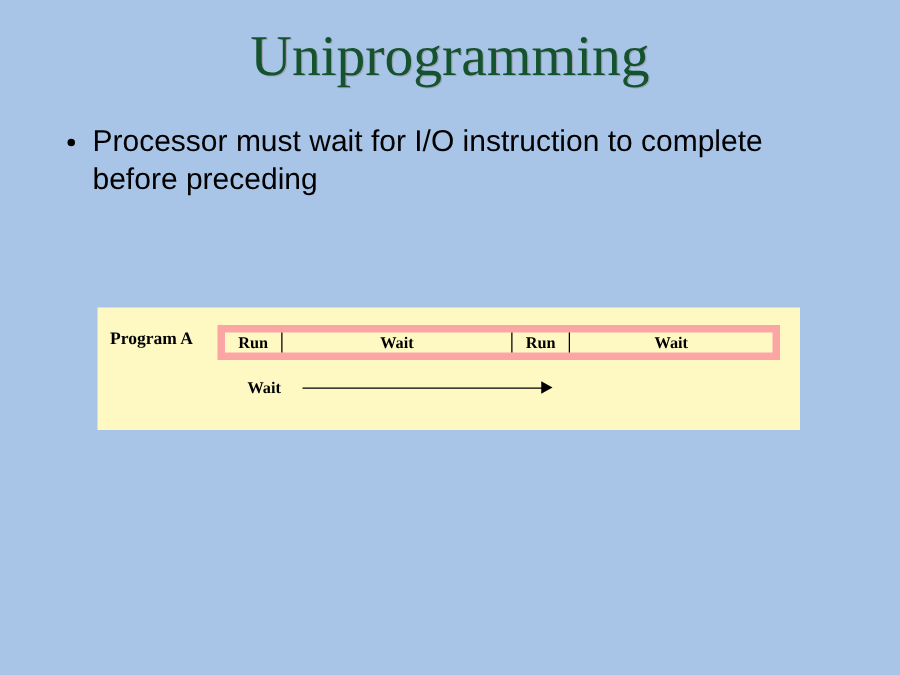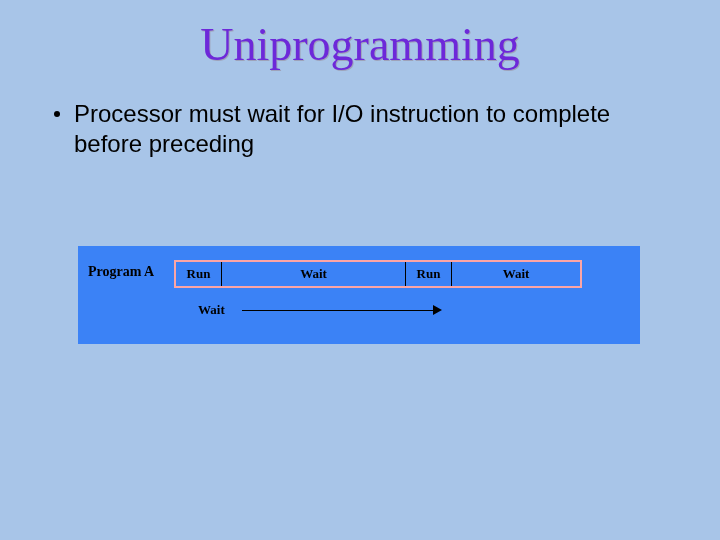--- a/index.html
+++ b/index.html
@@ -13,21 +13,21 @@
   .slide {
     width: 100%;
     height: 100%;
     position: relative;
   }
   .title {
     text-align: center;
     font-family: "Times New Roman", Times, serif;
     font-size: 46px;
     font-weight: normal;
-    color: #6d28d9;
+    color: #14532d;
     padding-top: 18px;
     text-shadow: 1px 1px 0 rgba(140,100,100,0.35);
   }
   .bullets {
     padding: 28px 48px 0 48px;
   }
   .bullet-row {
     display: flex;
     align-items: flex-start;
     gap: 14px;
@@ -46,42 +46,42 @@
     font-size: 24px;
     color: #000;
     line-height: 1.25;
   }
   .diagram {
     position: absolute;
     left: 78px;
     top: 246px;
     width: 562px;
     height: 98px;
-    background: #3b82f6;
+    background: #fef9c3;
   }
   .dia-inner {
     position: relative;
     width: 100%;
     height: 100%;
     font-family: "Times New Roman", Times, serif;
   }
   .prog-label {
     position: absolute;
     left: 10px;
     top: 18px;
     font-weight: bold;
     font-size: 14px;
   }
   .timeline {
     position: absolute;
     left: 96px;
     top: 14px;
-    width: 408px;
+    width: 450px;
     height: 28px;
-    border: 2px solid #fca5a5;
+    border: 6px solid #fca5a5;
     display: flex;
   }
   .seg {
     display: flex;
     align-items: center;
     justify-content: center;
     font-weight: bold;
     font-size: 13px;
   }
   .seg-run1 { width: 46px; border-right: 1px solid #000; }

